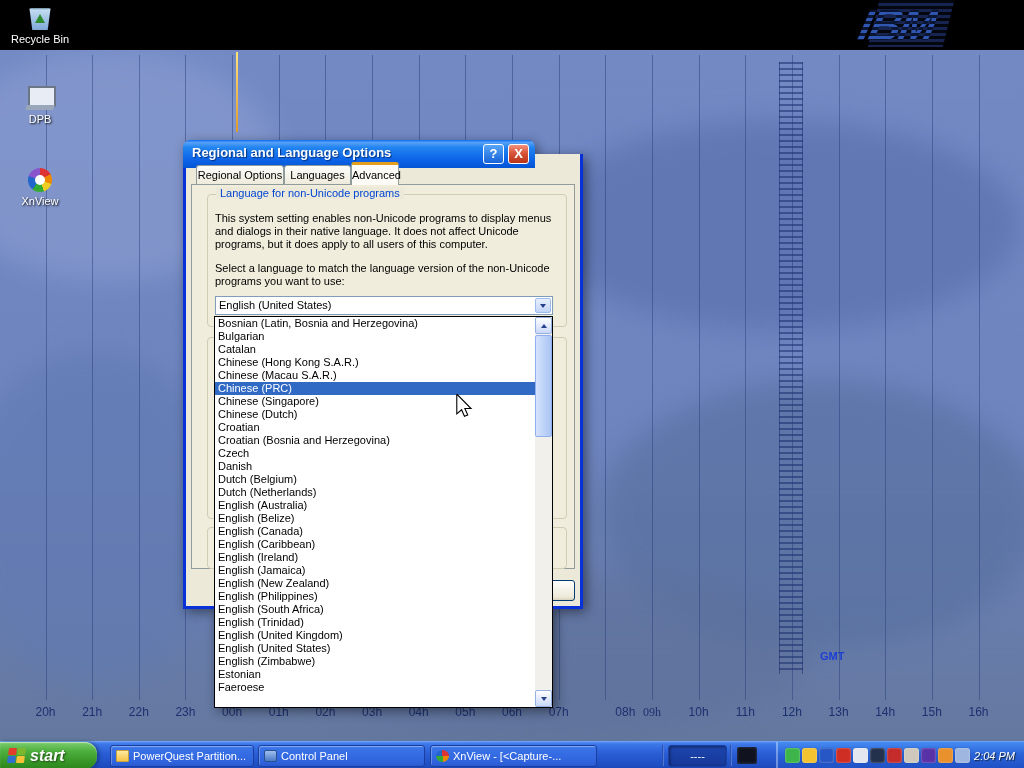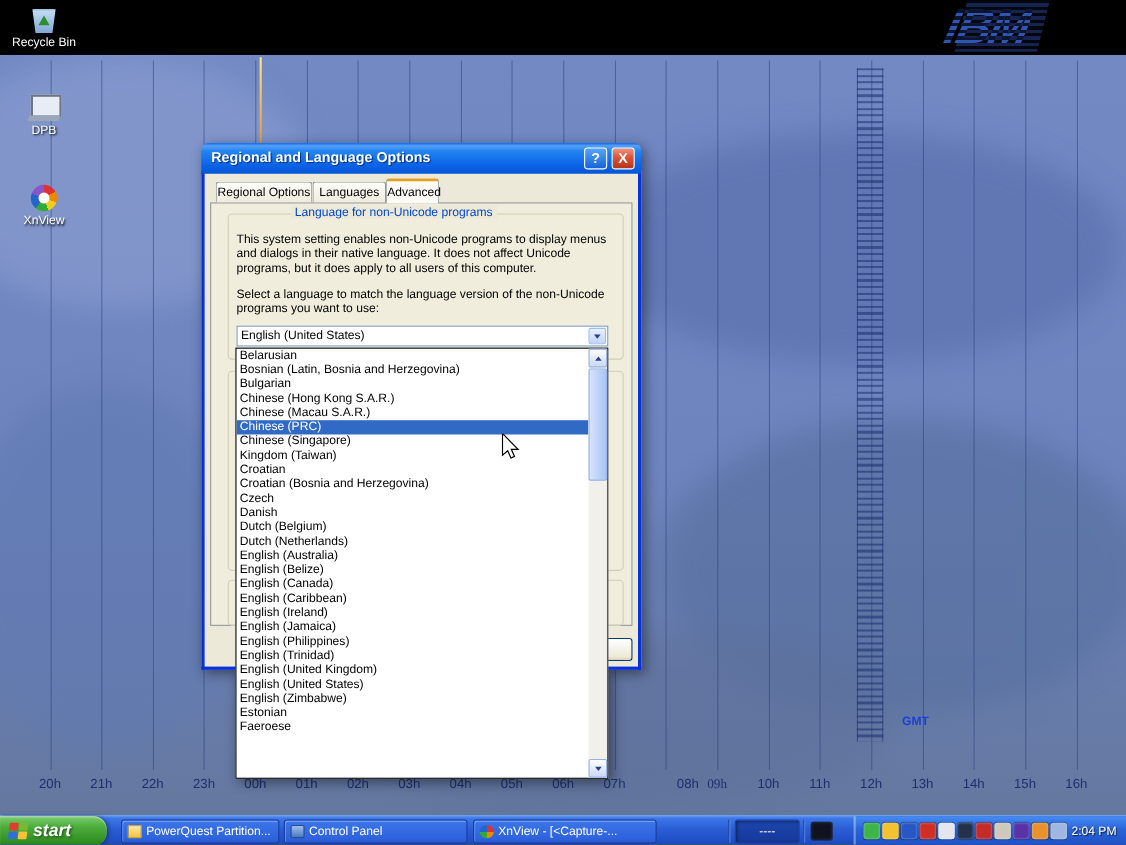--- a/index.html
+++ b/index.html
@@ -53,21 +53,21 @@
   .xn-icon { width:24px; height:24px; margin:0 auto 3px; border-radius:50%; position:relative;
              background:conic-gradient(#d33 0 60deg,#e80 60deg 110deg,#ec2 110deg 160deg,#3a3 160deg 220deg,#26c 220deg 290deg,#85c 290deg 360deg); }
   .xn-icon::after { content:""; position:absolute; left:7px; top:7px; width:10px; height:10px;
                     border-radius:50%; background:#fff; }
 
   
   .dialog { position:absolute; left:183px; top:128px; width:400px; height:481px; z-index:10;
             filter:drop-shadow(3px 3px 6px rgba(0,0,0,.45)); }
   .dialog-frame { position:absolute; left:0; top:26px; width:400px; height:455px;
                   background:#ece9d8; border:3px solid #0831d9; border-top:none; }
-  .titlebar { position:absolute; left:0; top:2px; width:400px; height:28px; border-radius:7px 7px 0 0;
+  .titlebar { position:absolute; left:0; top:12px; width:352px; height:28px; border-radius:7px 7px 0 0;
               background:linear-gradient(180deg,#0a6cf5 0%,#57a0f6 9%,#2285f0 26%,#0d64e8 70%,#0455d5 100%);padding-left:32px; }
   .title-text { position:absolute; left:9px; top:5px; color:#fff; font-weight:bold; font-size:13px;
                 text-shadow:1px 1px 1px #00317e; }
   .tb-btn { position:absolute; top:4px; width:21px; height:20px; border-radius:3px; border:1px solid #fff;
             font-weight:bold; color:#fff; text-align:center; line-height:18px; font-size:13px; }
   .tb-help { right:31px; background:linear-gradient(180deg,#57a6f8,#1763d8); }
   .tb-close { right:6px; background:linear-gradient(180deg,#f3927f,#d8543a 45%,#b93317); }
 
   .tab { position:absolute; top:37px; height:19px; background:linear-gradient(#fdfdfa,#eeebdc);
          border:1px solid #919b9c; border-bottom:none; border-radius:3px 3px 0 0;
@@ -78,21 +78,21 @@
   .tab.active { top:34px; height:23px; line-height:20px; background:#fcfbf5;
                 border-top:3px solid #e59f1c; z-index:4; }
   .tab-panel { position:absolute; left:8px; top:56px; width:384px; height:385px;
                border:1px solid #919b9c; background:#f0eddc; z-index:1; }
 
   .groupbox { position:absolute; border:1px solid #d0cdb5; border-radius:4px; z-index:1; }
   .gb1 { left:24px; top:66px; width:360px; height:133px; }
   .gb2 { left:24px; top:209px; width:360px; height:182px; }
   .gb3 { left:24px; top:399px; width:360px; height:42px; }
   .group-title { position:absolute; left:8px; top:-8px; background:#ece9d8; padding:0 4px;
-                 color:#0046d5; font-size:11px; white-space:nowrap;margin-left:48px; }
+                 color:#0046d5; font-size:11px; white-space:nowrap; }
 
   .para { position:absolute; left:32px; width:350px; font-size:11px; line-height:13px; color:#000; z-index:2; }
   .para1 { top:84px; }
   .para2 { top:134px; }
 
   .combo { position:absolute; left:32px; top:168px; width:338px; height:19px; background:#fff;
            border:1px solid #7f9db9; z-index:6; }
   .combo-text { position:absolute; left:3px; top:2px; font-size:11px; color:#000; white-space:nowrap; }
   .combo-arrow { position:absolute; right:1px; top:1px; width:16px; height:15px; border-radius:2px;
                  background:linear-gradient(180deg,#e8f0fc,#c2d5f8); border:1px solid #9dbdf0;
@@ -155,21 +155,21 @@
             background:linear-gradient(90deg,#1c3c92,#5d8df2); }
   .sep1{left:662px} .sep2{left:730px}
   .tb-extra { position:absolute; left:737px; top:5px; width:20px; height:17px; border-radius:2px;
               background:#10131f; box-shadow:inset 0 0 3px #3a4668; }
   .tray { position:absolute; left:776px; top:0; width:248px; height:27px; display:flex; align-items:center;
           padding-left:7px; border-left:2px solid rgba(255,255,255,.35);
           background:linear-gradient(180deg,#468cf2 0%,#2a63d8 45%,#1f50c4 100%); }
   .tray-icons { display:flex; align-items:center; gap:2px; }
   .tray-ico { width:15px; height:15px; border-radius:3px; display:inline-block;
               box-shadow:inset 0 0 2px rgba(255,255,255,.55), 0 0 1px rgba(0,0,0,.4); }
-  .clock { margin-left:auto; padding-right:9px; color:#fff; font-size:11px; text-shadow:1px 1px 1px #123; }
+  .clock { margin-left:auto; padding-right:9px; color:#fff; font-size:11px; text-shadow:1px 1px 1px #123;font-style:italic; }
 </style>
 </head>
 <body>
 
 <div id="screen">
 
   <div class="map">
     <div class="blob b1"></div>
     <div class="blob b2"></div>
     <div class="blob b3"></div>
@@ -266,41 +266,43 @@
       <span class="combo-text">English (United States)</span>
       <span class="combo-arrow">
           <span class="tri-down"></span>
         </span>
     </div>
 
     <div class="apply-sliver"></div>
 
     <div class="droplist">
       <div class="list-items">
-          <div class="list-item">Belarusian</div>
           <div class="list-item">Bosnian (Latin, Bosnia and Herzegovina)</div>
           <div class="list-item">Bulgarian</div>
+          <div class="list-item">Catalan</div>
           <div class="list-item">Chinese (Hong Kong S.A.R.)</div>
           <div class="list-item">Chinese (Macau S.A.R.)</div>
           <div class="list-item selected">Chinese (PRC)</div>
           <div class="list-item">Chinese (Singapore)</div>
-          <div class="list-item">Kingdom (Taiwan)</div>
+          <div class="list-item">Chinese (Dutch)</div>
           <div class="list-item">Croatian</div>
           <div class="list-item">Croatian (Bosnia and Herzegovina)</div>
           <div class="list-item">Czech</div>
           <div class="list-item">Danish</div>
           <div class="list-item">Dutch (Belgium)</div>
           <div class="list-item">Dutch (Netherlands)</div>
           <div class="list-item">English (Australia)</div>
           <div class="list-item">English (Belize)</div>
           <div class="list-item">English (Canada)</div>
           <div class="list-item">English (Caribbean)</div>
           <div class="list-item">English (Ireland)</div>
           <div class="list-item">English (Jamaica)</div>
+          <div class="list-item">English (New Zealand)</div>
           <div class="list-item">English (Philippines)</div>
+          <div class="list-item">English (South Africa)</div>
           <div class="list-item">English (Trinidad)</div>
           <div class="list-item">English (United Kingdom)</div>
           <div class="list-item">English (United States)</div>
           <div class="list-item">English (Zimbabwe)</div>
           <div class="list-item">Estonian</div>
           <div class="list-item">Faeroese</div>
         </div>
       <div class="vscroll">
         <div class="sb-btn sb-up">
             <span class="tri-up"></span>

